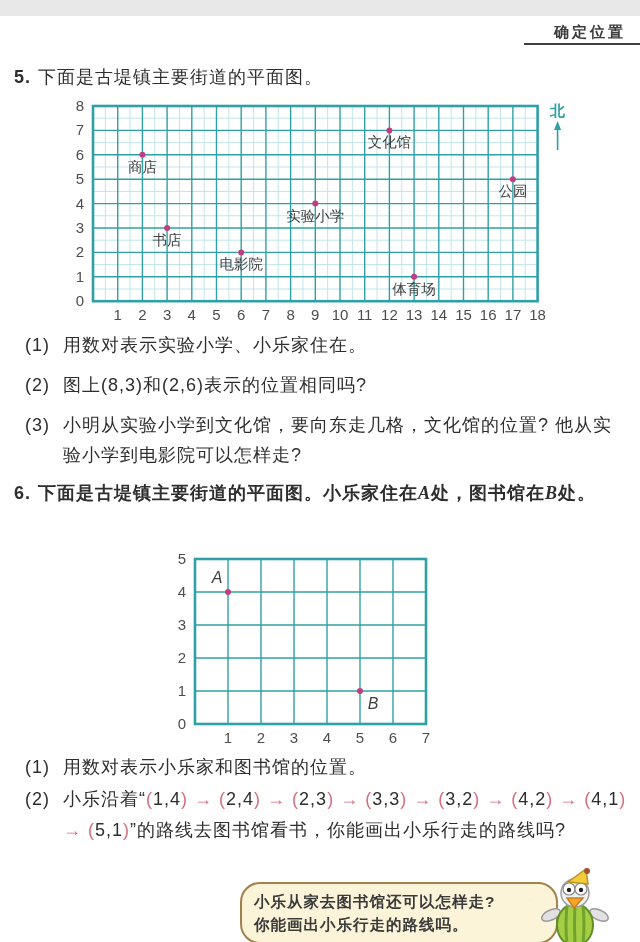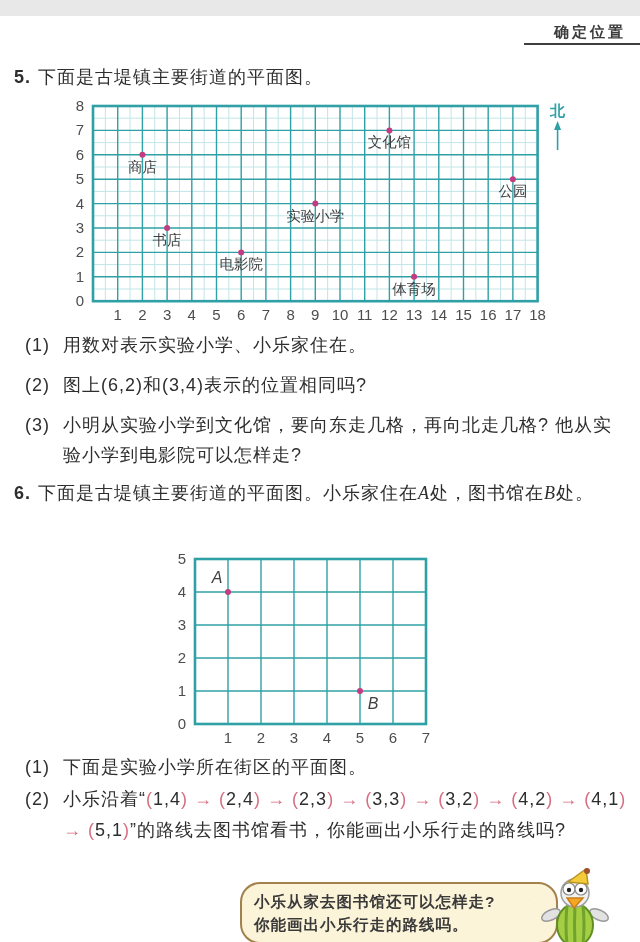--- a/index.html
+++ b/index.html
@@ -141,30 +141,30 @@
         <line x1="499.59999999999997" y1="54" x2="499.59999999999997" y2="32" stroke="#2fa0a6" stroke-width="1.6"></line>
         <polygon points="496.09999999999997,34 503.09999999999997,34 499.59999999999997,25" fill="#2fa0a6"></polygon>
       </svg></div>
 
   <div class="sub" style="left:25px;top:314px;">
     <span class="n">(1)</span>
     <span class="t">用数对表示实验小学、小乐家住在。</span>
   </div>
   <div class="sub" style="left:25px;top:354px;">
     <span class="n">(2)</span>
-    <span class="t">图上(6,2)和(3,4)表示的位置相同吗?</span>
+    <span class="t">图上(8,3)和(2,6)表示的位置相同吗?</span>
   </div>
   <div class="sub" style="left:25px;top:394px;">
     <span class="n">(3)</span>
-    <span class="t">小明从实验小学到文化馆，要向东走几格，再向北走几格? 他从实验小学到电影院可以怎样走?</span>
+    <span class="t">小明从实验小学到文化馆，要向东走几格，文化馆的位置? 他从实验小学到电影院可以怎样走?</span>
   </div>
 
   <div class="qtitle" style="left:14px;top:461px;width:612px;">
     <span class="qnum">6.</span>
-    <span style="width:585px;"><span>下面是古堤镇主要街道的平面图。小乐家住在</span><span class="it">A</span><span>处，图书馆在</span><span class="it">B</span><span>处。</span></span>
+    <span style="width:585px;font-weight:bold;"><span>下面是古堤镇主要街道的平面图。小乐家住在</span><span class="it">A</span><span>处，图书馆在</span><span class="it">B</span><span>处。</span></span>
   </div>
 
   <div class="chart-host" style="left:150px;top:532px;"><svg width="298" height="206" viewBox="0 0 298 206">
         <line x1="78" y1="11" x2="78" y2="176" stroke="#2fa0a6" stroke-width="1.4"></line>
         <line x1="111" y1="11" x2="111" y2="176" stroke="#2fa0a6" stroke-width="1.4"></line>
         <line x1="144" y1="11" x2="144" y2="176" stroke="#2fa0a6" stroke-width="1.4"></line>
         <line x1="177" y1="11" x2="177" y2="176" stroke="#2fa0a6" stroke-width="1.4"></line>
         <line x1="210" y1="11" x2="210" y2="176" stroke="#2fa0a6" stroke-width="1.4"></line>
         <line x1="243" y1="11" x2="243" y2="176" stroke="#2fa0a6" stroke-width="1.4"></line>
         <line x1="45" y1="143" x2="276" y2="143" stroke="#2fa0a6" stroke-width="1.4"></line>
@@ -186,21 +186,21 @@
         <text x="243" y="195" text-anchor="middle" font-size="15" fill="#4d4d4d">6</text>
         <text x="276" y="195" text-anchor="middle" font-size="15" fill="#4d4d4d">7</text>
         <circle cx="78" cy="44" r="3" fill="#c23c80"></circle>
         <text x="67" y="35" text-anchor="middle" font-style="italic" font-family="Liberation Serif, DejaVu Serif, serif" font-size="16" fill="#3f3f3f">A</text>
         <circle cx="210" cy="143" r="3" fill="#c23c80"></circle>
         <text x="223" y="161" text-anchor="middle" font-style="italic" font-family="Liberation Serif, DejaVu Serif, serif" font-size="16" fill="#3f3f3f">B</text>
       </svg></div>
 
   <div class="sub" style="left:25px;top:736px;">
     <span class="n">(1)</span>
-    <span class="t">下面是实验小学所在街区的平面图。</span>
+    <span class="t">用数对表示小乐家和图书馆的位置。</span>
   </div>
   <div class="sub" style="left:25px;top:768px;line-height:31px;">
     <span class="n">(2)</span>
     <span class="t" style="width:565px;"><span>小乐沿着“</span><span class="pk">(</span><span>1,4</span><span class="pk">)</span><span class="pk"> → </span><span class="pk">(</span><span>2,4</span><span class="pk">)</span><span class="pk"> → </span><span class="pk">(</span><span>2,3</span><span class="pk">)</span><span class="pk"> → </span><span class="pk">(</span><span>3,3</span><span class="pk">)</span><span class="pk"> → </span><span class="pk">(</span><span>3,2</span><span class="pk">)</span><span class="pk"> → </span><span class="pk">(</span><span>4,2</span><span class="pk">)</span><span class="pk"> → </span><span class="pk">(</span><span>4,1</span><span class="pk">)</span><span class="pk"> → </span><span class="pk">(</span><span>5,1</span><span class="pk">)</span><span>”的路线去图书馆看书，你能画出小乐行走的路线吗?</span></span>
   </div>
 
   <div class="bubble">
     <div>小乐从家去图书馆还可以怎样走?</div>
     <div>你能画出小乐行走的路线吗。</div>
     <svg class="bubble-tail" style="left:288px;top:16px;" width="30" height="24" viewBox="0 0 30 24">

